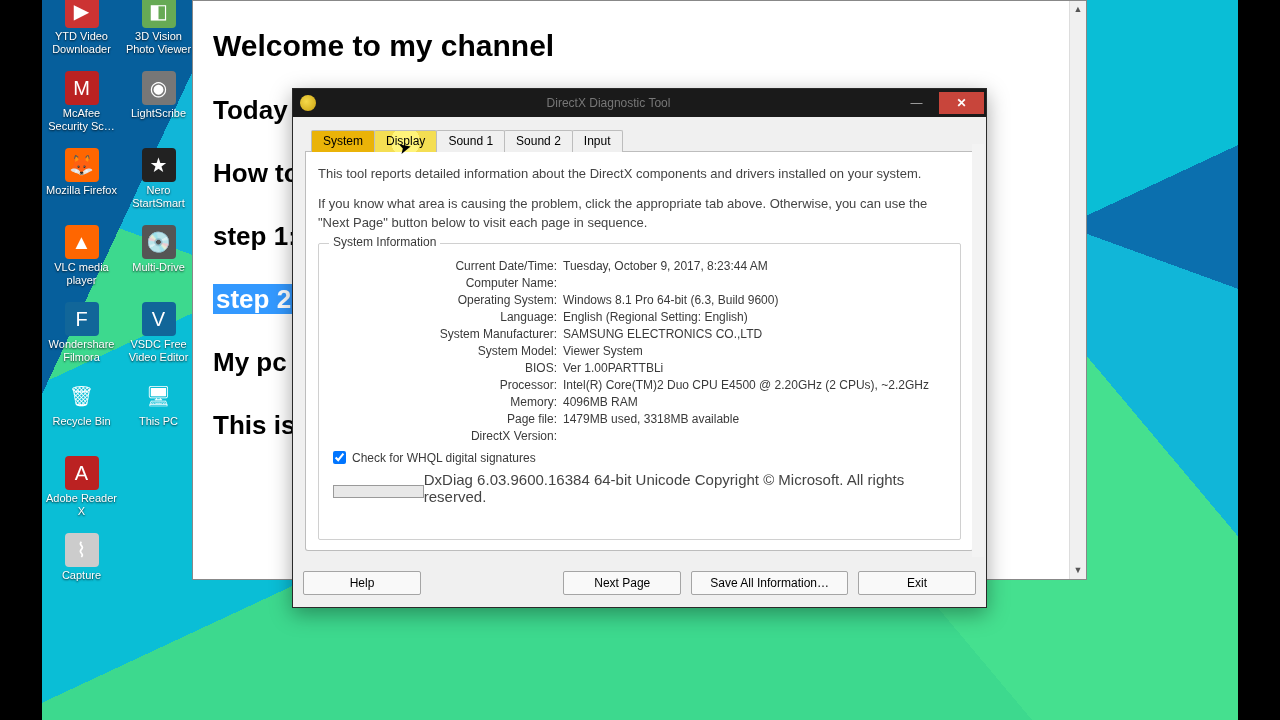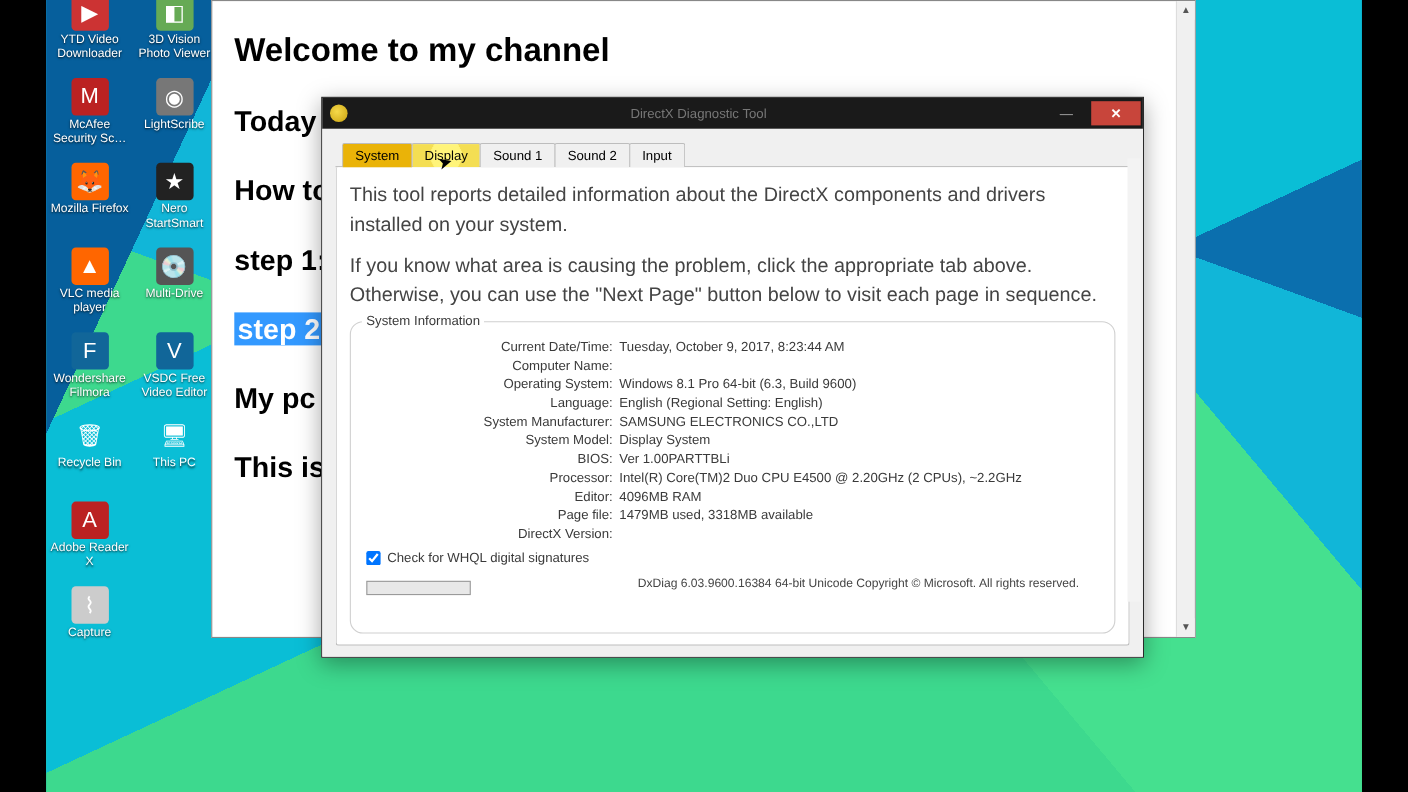--- a/index.html
+++ b/index.html
@@ -35,21 +35,21 @@
 }
 .notepad .content { padding:10px 20px; font-family:"Arial Black","Segoe UI",sans-serif; font-weight:900; }
 .notepad h1 { font-size:30px; margin:18px 0 32px; }
 .notepad .line { font-size:26px; font-weight:900; margin:32px 0; }
 .notepad .sel { background:#3399ff; color:#fff; padding:0 3px; }
 .np-scroll { position:absolute; right:0; top:0; bottom:0; width:17px; background:#f0f0f0; border-left:1px solid #ddd; }
 .np-scroll .arrow { height:17px; text-align:center; font-size:9px; color:#555; line-height:17px; background:#f0f0f0; }
 
 
 .dialog {
-  position:absolute; left:292px; top:88px; width:748px;
+  position:absolute; left:292px; top:88px; width:695px;
   background:#f0f0f0; border:1px solid #2a2a2a;
   box-shadow:0 6px 20px rgba(0,0,0,.35);
 }
 .titlebar {
   height:28px; background:#1a1a1a; color:#ddd; display:flex; align-items:center;
   font-size:12px; position:relative;
 }
 .titlebar .icon { width:16px; height:16px; margin:0 7px; background:radial-gradient(circle at 40% 40%, #f6d94a, #caa20f); border-radius:50%; position:relative; }
 .titlebar .title { flex:1; text-align:center; color:#777; }
 .titlebar .wbtn { width:45px; height:22px; display:flex; align-items:center; justify-content:center; color:#aaa; font-size:12px; cursor:pointer; }
@@ -64,40 +64,40 @@
 }
 .tab.active { background:#eab308; z-index:2; }
 .tab.hover { background:radial-gradient(circle at 50% 50%, #fff47a 0 45%, #f4de53 45% 100%); }
 
 .cursor { position:absolute; left:398px; top:138px; pointer-events:none; font-size:16px; color:#000; transform:rotate(-15deg); }
 
 .tabbody {
   background:#fff; border:1px solid #bdbdbd; border-top:none; padding:8px 12px 10px;
   font-size:12px; color:#3a3a3a; border-radius:0 0 3px 3px;
 }
-.desc { font-size:18px; color:#444; line-height:1.5; }
+.desc { font-size:13px; color:#444; line-height:1.5; }
 .desc p { margin:4px 0 10px; }
 
 .grp {
-  border:1px solid #d0d0d0; border-radius:12px; margin-top:6px; padding:12px 32px 34px 14px;
+  border:1px solid #d0d0d0; border-radius:2px; margin-top:6px; padding:12px 14px 34px 14px;
   position:relative; font-size:12px;
 }
 .grp .legend { position:absolute; top:-9px; left:10px; background:#fff; padding:0 4px; font-size:12px; }
 .kv { display:flex; margin:3px 0; }
 .kv .k { width:230px; text-align:right; padding-right:6px; }
 .kv .v { flex:1; }
 
 .chk { display:flex; align-items:center; gap:6px; font-size:12px; margin-top:8px; }
 .chk input { width:13px; height:13px; }
 
 .prog { width:95px; height:13px; border:1px solid #9a9a9a; margin-top:8px; background:#e8e8e8; display:inline-block; }
 .prog .fill { height:100%; width:62%; background:linear-gradient(#4fae3e,#2e8f1e); }
 
 .footer-row { display:flex; justify-content:space-between; align-items:center; margin-top:6px; }
-.copy { font-size:11px; color:#444; }
+.copy { font-size:15px; color:#444; }
 
 .btnrow { display:flex; gap:10px; padding:10px 10px 12px; }
 .btnrow .spacer { flex:1; }
 .btn {
   min-width:118px; height:24px; font-size:12px; background:#f9f9f9;
   border:1px solid #a5a5a5; border-radius:2px; cursor:pointer; padding:2px 18px;
 }
 
 .dlg-scroll { position:absolute; right:2px; top:55px; bottom:50px; width:12px; background:#f3f3f3; }
 </style>
@@ -225,32 +225,32 @@
             <div class="kv">
               <div class="k">Language:</div>
               <div class="v">English (Regional Setting: English)</div>
             </div>
             <div class="kv">
               <div class="k">System Manufacturer:</div>
               <div class="v">SAMSUNG ELECTRONICS CO.,LTD</div>
             </div>
             <div class="kv">
               <div class="k">System Model:</div>
-              <div class="v">Display System</div>
+              <div class="v">Viewer System</div>
             </div>
             <div class="kv">
               <div class="k">BIOS:</div>
               <div class="v">Ver 1.00PARTTBLi</div>
             </div>
             <div class="kv">
               <div class="k">Processor:</div>
               <div class="v">Intel(R) Core(TM)2 Duo CPU     E4500   @ 2.20GHz (2 CPUs), ~2.2GHz</div>
             </div>
             <div class="kv">
-              <div class="k">Editor:</div>
+              <div class="k">Memory:</div>
               <div class="v">4096MB RAM</div>
             </div>
             <div class="kv">
               <div class="k">Page file:</div>
               <div class="v">1479MB used, 3318MB available</div>
             </div>
             <div class="kv">
               <div class="k">DirectX Version:</div>
             </div>
           </div>
@@ -259,17 +259,24 @@
           <span>Check for WHQL digital signatures</span>
         </label>
         <div class="footer-row">
           <span class="prog"><span class="fill"></span></span>
           <span class="copy">DxDiag 6.03.9600.16384 64-bit Unicode  Copyright © Microsoft. All rights reserved.</span>
         </div>
       </div>
     </div>
   </div>
 
+  <div class="btnrow">
+    <button class="btn">Help</button>
+    <span class="spacer"></span>
+    <button class="btn">Next Page</button>
+    <button class="btn">Save All Information…</button>
+    <button class="btn">Exit</button>
+  </div>
 
   <div class="dlg-scroll"></div>
 </div>
 
 <div class="cursor">➤</div>
 
 </body></html>

